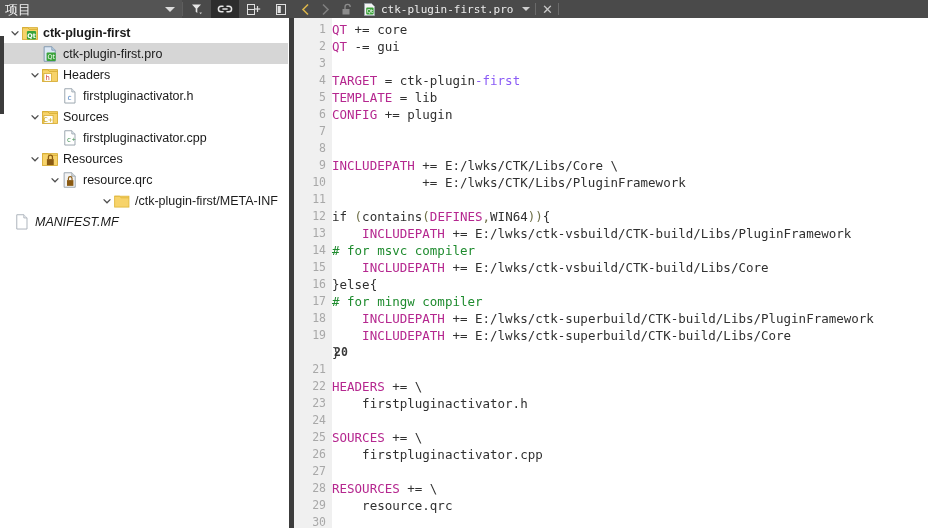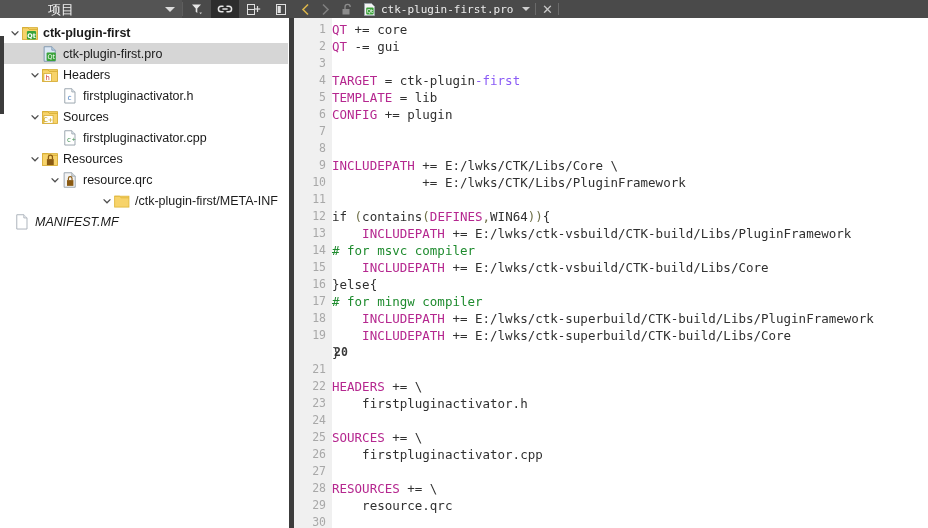--- a/index.html
+++ b/index.html
@@ -34,21 +34,20 @@
     align-items: center;
     padding-left: 5px;
     box-sizing: border-box;
     position: relative;
   }
   .combo-panel .combo-label {
     font-size: 13px;
     color: #f0f0f0;
     font-family: Liberation Serif, serif;
     line-height: 13px;
-    margin-left: 43px;
   }
   .combo-arrow {
     position: absolute;
     right: 7px;
     top: 7px;
     width: 0; height: 0;
     border-left: 5px solid transparent;
     border-right: 5px solid transparent;
     border-top: 5px solid #dcdcdc;
   }

